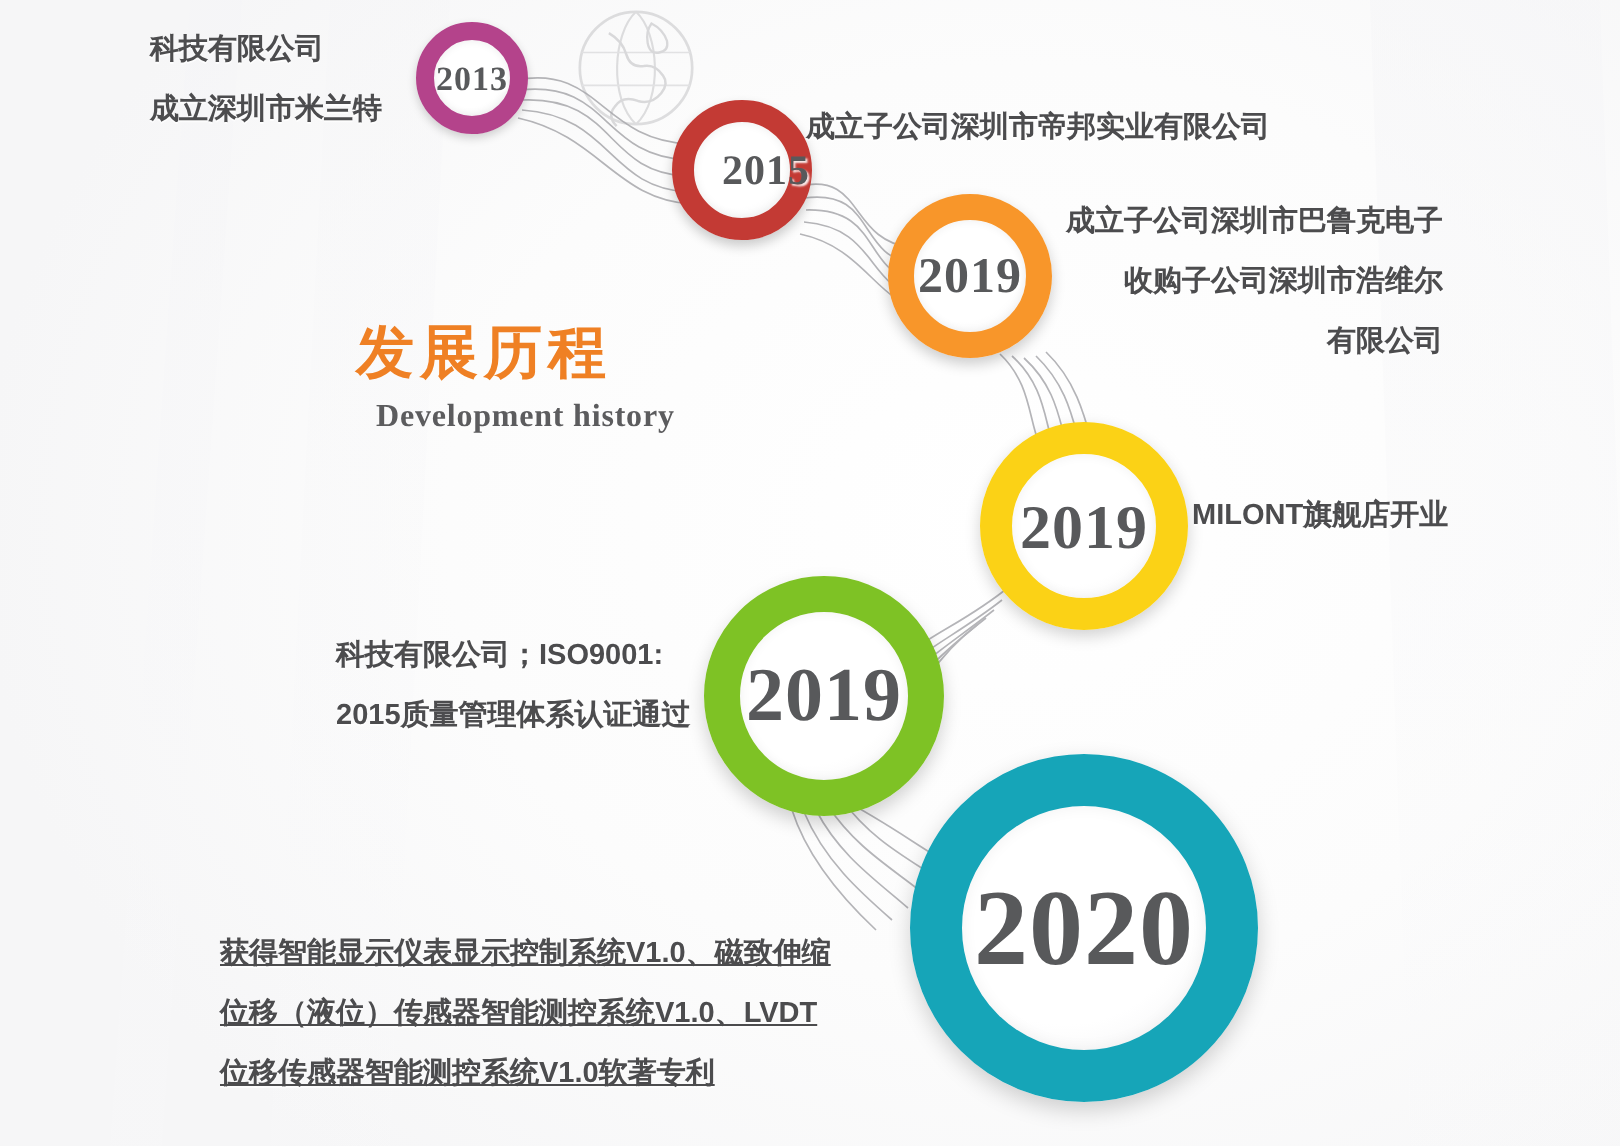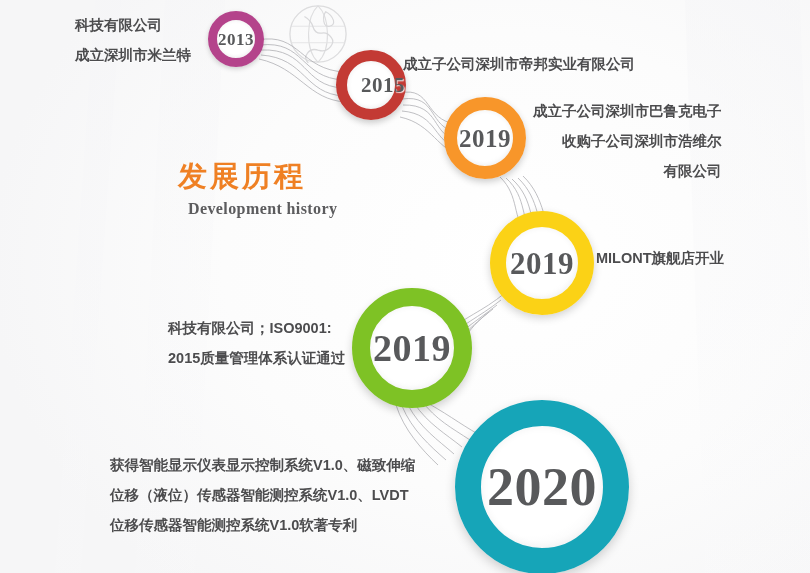--- a/index.html
+++ b/index.html
@@ -202,27 +202,27 @@
               border:18px solid #7ec225;
               background:radial-gradient(circle at 42% 38%, #ffffff 62%, #f3f3f4 100%);
               box-shadow: 0 4px 9px rgba(0,0,0,0.18), inset 0 0 6px rgba(0,0,0,0.06);">
     <span class="yr" style="font-size:38px;">2019</span>
   </div>
   <div class="label left" style="left:168px; top:313px;">
     <div>科技有限公司；ISO9001:</div>
     <div>2015质量管理体系认证通过</div>
   </div>
 
-  <div class="ring" style="left:455px; top:400px; width:174px; height:174px;
+  <div class="ring" style="left:455px; top:377px; width:174px; height:174px;
               border:26px solid #16a5b8;
               background:radial-gradient(circle at 42% 36%, #ffffff 62%, #f2f2f3 100%);
               box-shadow: 0 4px 11px rgba(0,0,0,0.18), inset 0 0 8px rgba(0,0,0,0.06);">
     <span class="yr" style="font-size:54px;">2020</span>
   </div>
-  <div class="label left" style="left:110px; top:450px;">
+  <div class="label left" style="left:110px; top:462px;text-decoration:underline;">
     <div>获得智能显示仪表显示控制系统V1.0、磁致伸缩</div>
     <div>位移（液位）传感器智能测控系统V1.0、LVDT</div>
     <div>位移传感器智能测控系统V1.0软著专利</div>
   </div>
 
   <div id="title-block">
     <div id="title-cn">发展历程</div>
     <div id="title-en">Development history</div>
   </div>
 

